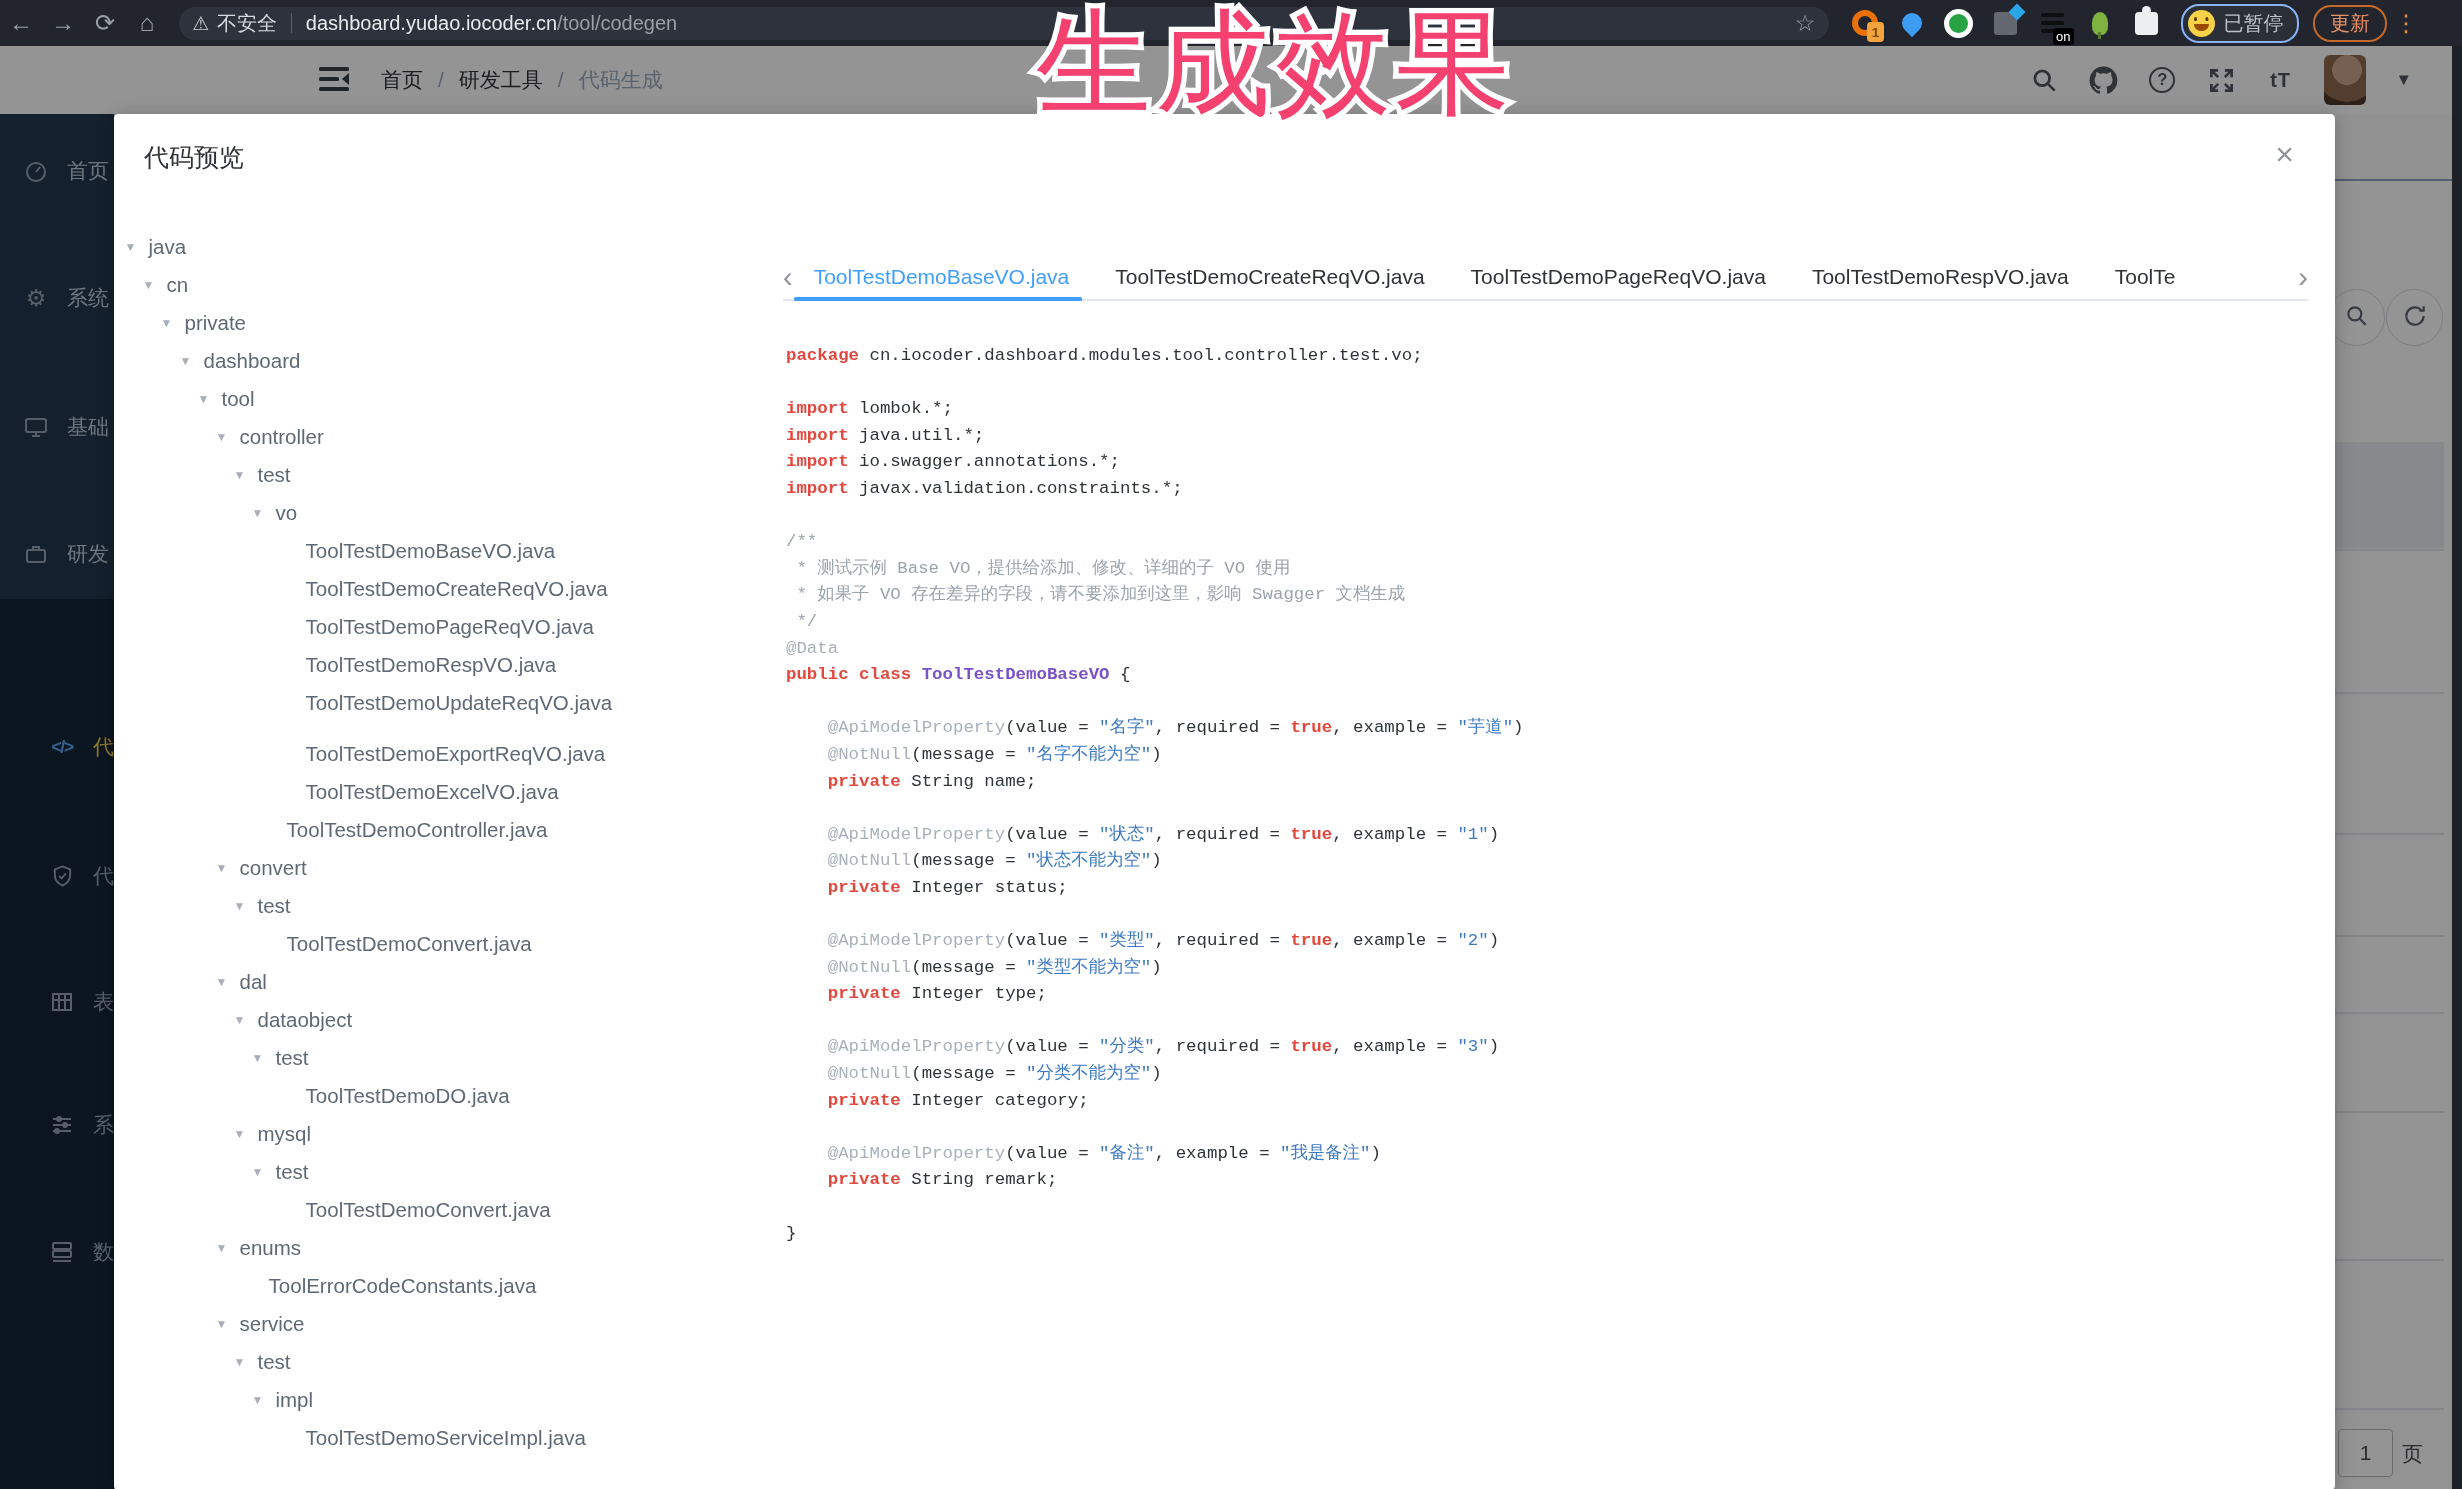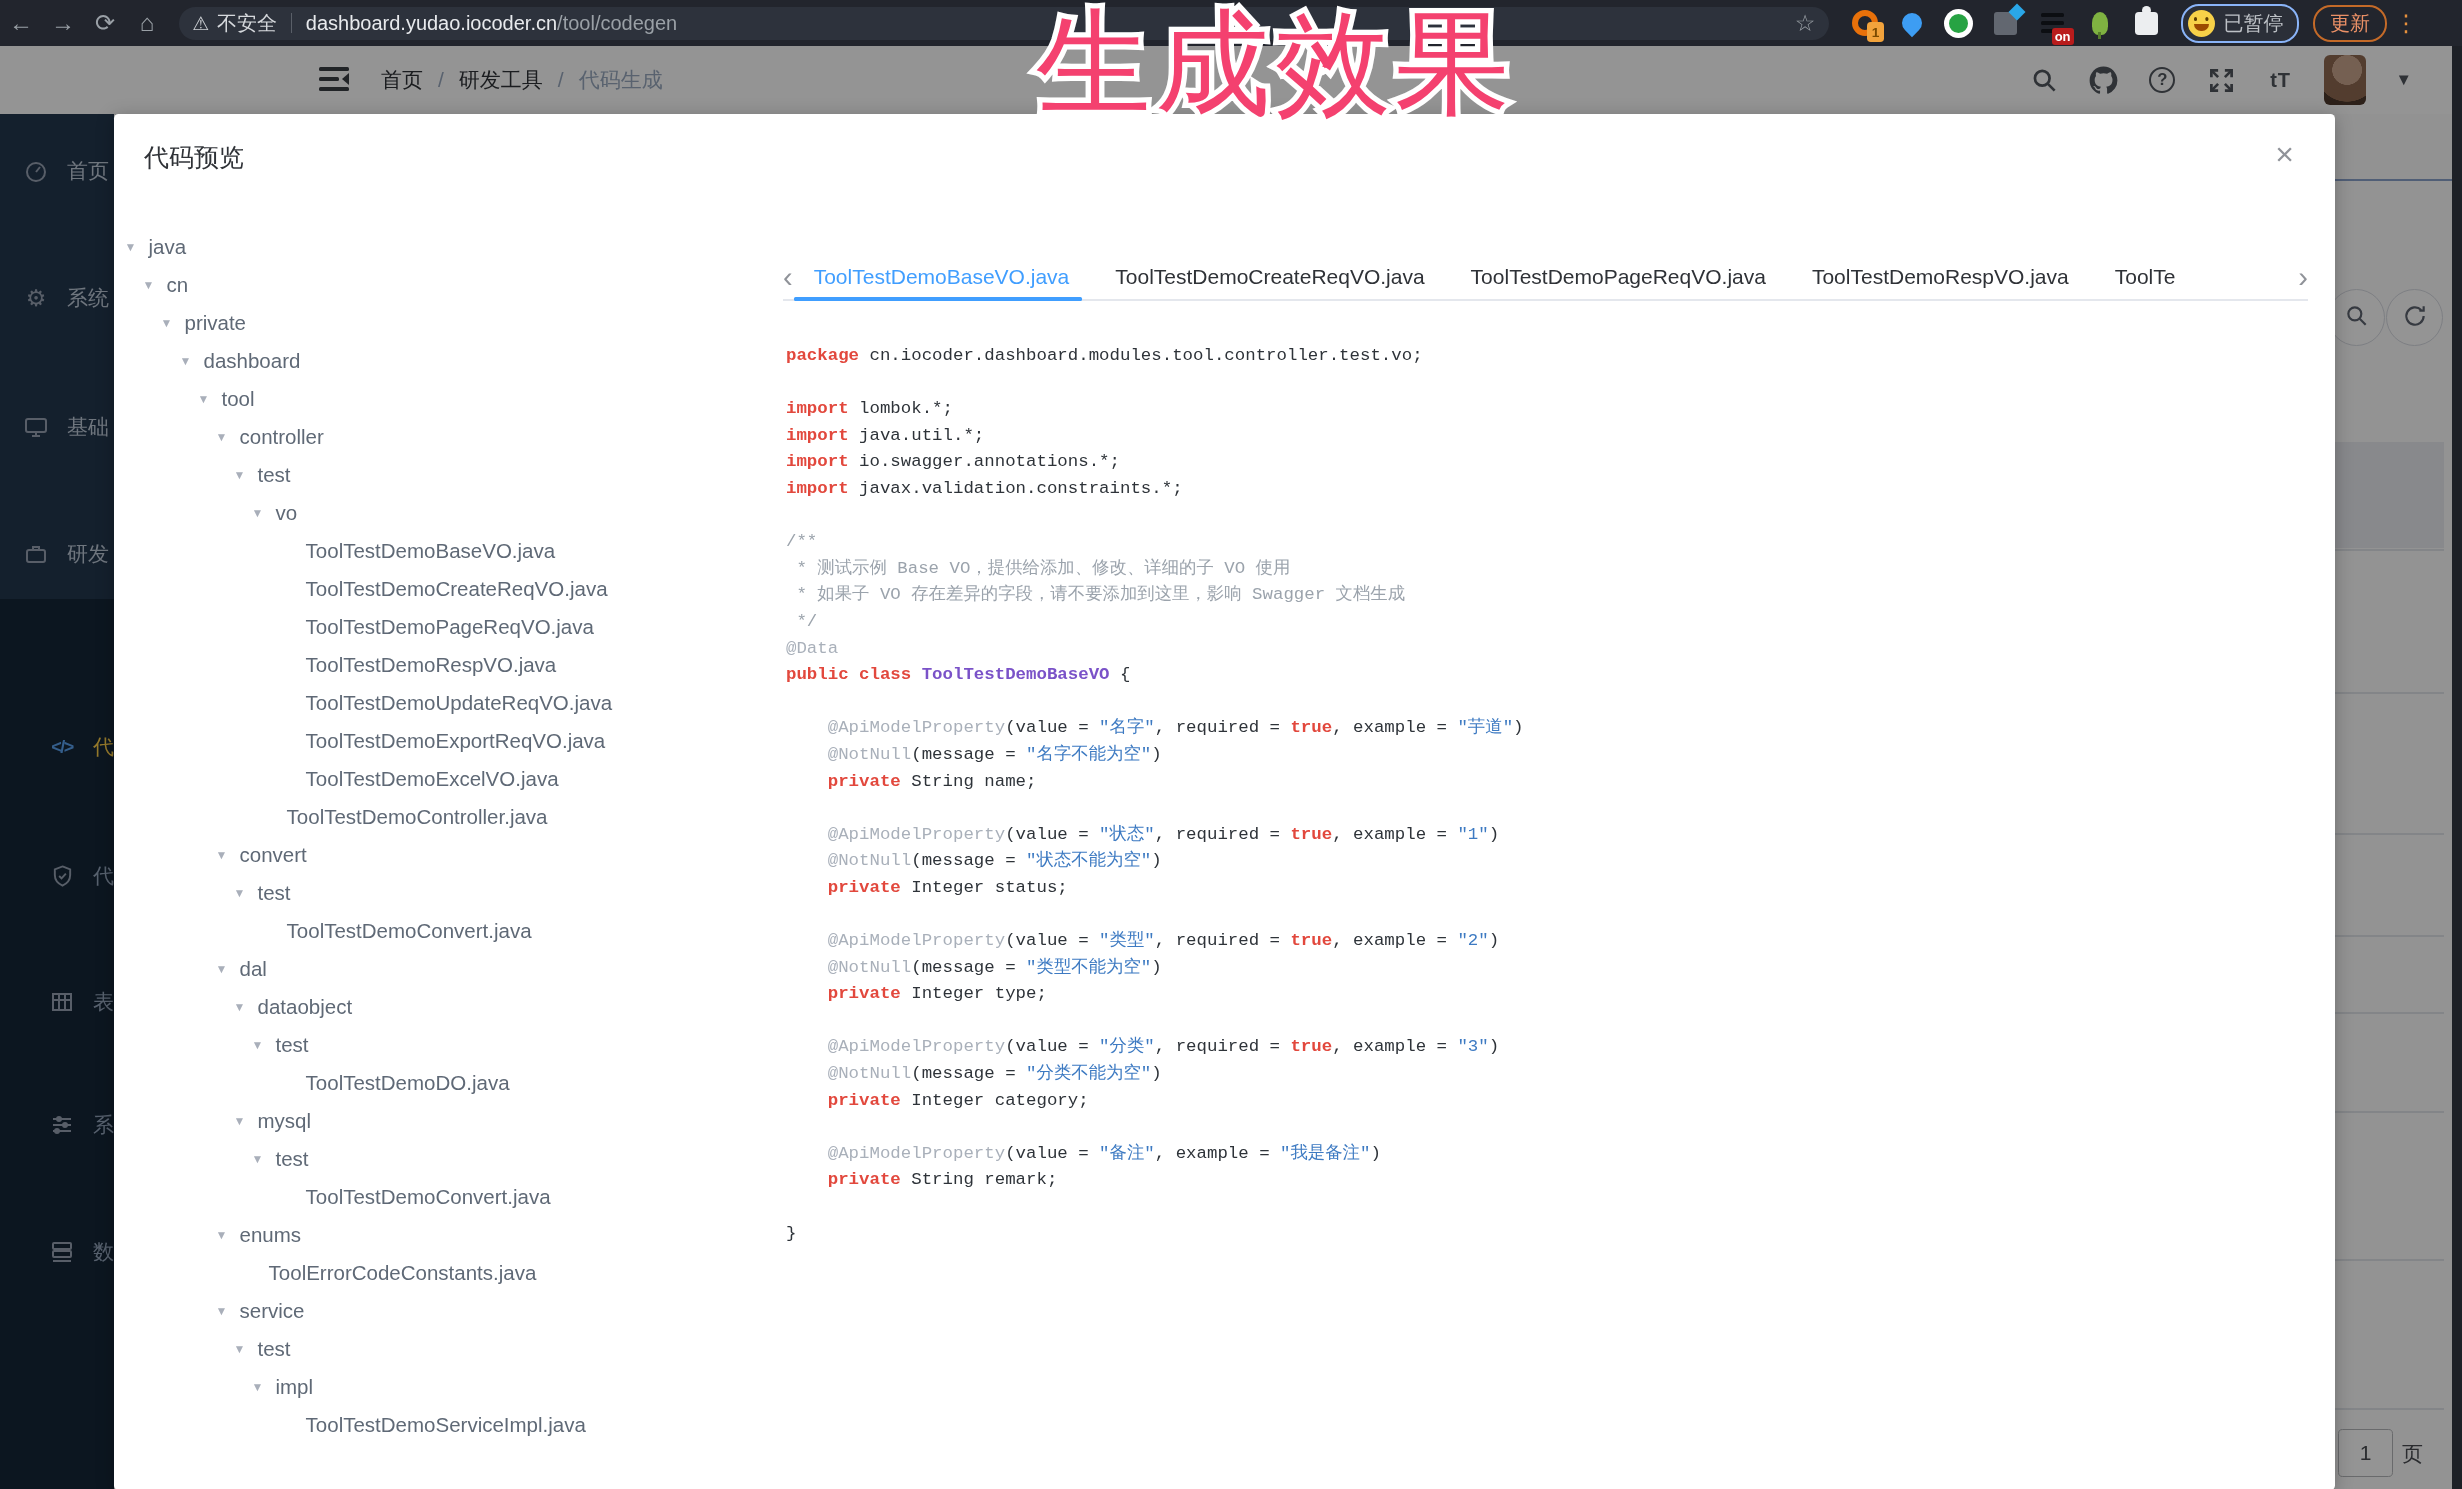--- a/index.html
+++ b/index.html
@@ -28,22 +28,22 @@
               align-items:center;justify-content:center}
   .ext-pin{width:20px;height:20px;background:#3d9df3;border-radius:50% 50% 50% 0;transform:rotate(-45deg)}
   .ext-green{width:29px;height:29px;background:#fff;border-radius:50%;display:flex;align-items:center;justify-content:center}
   .ext-green i{width:23px;height:23px;background:#27a343;border-radius:50%;border:2.3px solid #fff;
                box-sizing:border-box;display:block}
   .ext-grid{width:23px;height:23px;background:linear-gradient(#6a6f78,#6a6f78),#3a3e46;border-radius:3px;
             background-size:9px 9px;background-repeat:repeat;opacity:.9}
   .ext-diamond{position:absolute;right:-1.5px;top:-1.5px;width:12px;height:12px;background:#2aa7e8;transform:rotate(45deg)}
   .ext-list{width:23px;height:20px;display:flex;flex-direction:column;justify-content:space-between}
   .ext-list i{height:3.8px;background:#0c0e12;border-radius:1.5px;display:block}
-  .ext-on{position:absolute;right:-4.6px;bottom:-6px;background:#b91c1c;color:#fff;font-size:13px;
-          font-weight:bold;border-radius:3px;padding:0.8px 3px;line-height:15px}
+  .ext-on{position:absolute;right:-4.6px;bottom:-6px;background:#000000;color:#fff;font-size:13px;
+          font-weight:normal;border-radius:3px;padding:0.8px 3px;line-height:15px}
   .ext-seed{width:16.7px;height:23px;background:#7fb241;border-radius:50% 50% 40% 40%;position:relative}
   .ext-seed::after{content:"";position:absolute;left:6.8px;bottom:-4.6px;width:3px;height:7.6px;background:#567c2a}
   .ext-puzzle{width:23px;height:23px;background:#eceef0;border-radius:3.8px;position:relative}
   .ext-puzzle::after{content:"";position:absolute;top:-5.3px;left:6.8px;width:9px;height:9px;border-radius:50%;background:#eceef0}
   .paused{height:35px;border:2.3px solid #8ab4f8;border-radius:18px;background:#2b2f38;display:flex;
           align-items:center;padding:0 13.7px 0 4.6px;gap:9px;margin-left:18px;flex:0 0 auto}
   .emoji{width:27px;height:27px;border-radius:50%;background:#f7d148;position:relative}
   .emoji::before{content:"";position:absolute;left:6px;top:7.6px;width:3.8px;height:3.8px;border-radius:50%;
                  background:#5a3c00;box-shadow:11.4px 0 0 #5a3c00}
   .emoji::after{content:"";position:absolute;left:6px;top:14.4px;width:15px;height:7.6px;border-radius:0 0 15px 15px;background:#9c4a00}
@@ -362,21 +362,21 @@
       </div>
       <div class="trow" style="padding-left: 181px;">
         <span>ToolTestDemoPageReqVO.java</span>
       </div>
       <div class="trow" style="padding-left: 181px;">
         <span>ToolTestDemoRespVO.java</span>
       </div>
       <div class="trow" style="padding-left: 181px;">
         <span>ToolTestDemoUpdateReqVO.java</span>
       </div>
-      <div class="trow" style="padding-left: 181px;">
+      <div class="trow" style="padding-left: 181px; margin-top: 13px;">
         <span>ToolTestDemoExportReqVO.java</span>
       </div>
       <div class="trow" style="padding-left: 181px;">
         <span>ToolTestDemoExcelVO.java</span>
       </div>
       <div class="trow" style="padding-left: 162px;">
         <span>ToolTestDemoController.java</span>
       </div>
       <div class="trow" style="padding-left: 91px;">
         <span class="tcaret">▼</span>

